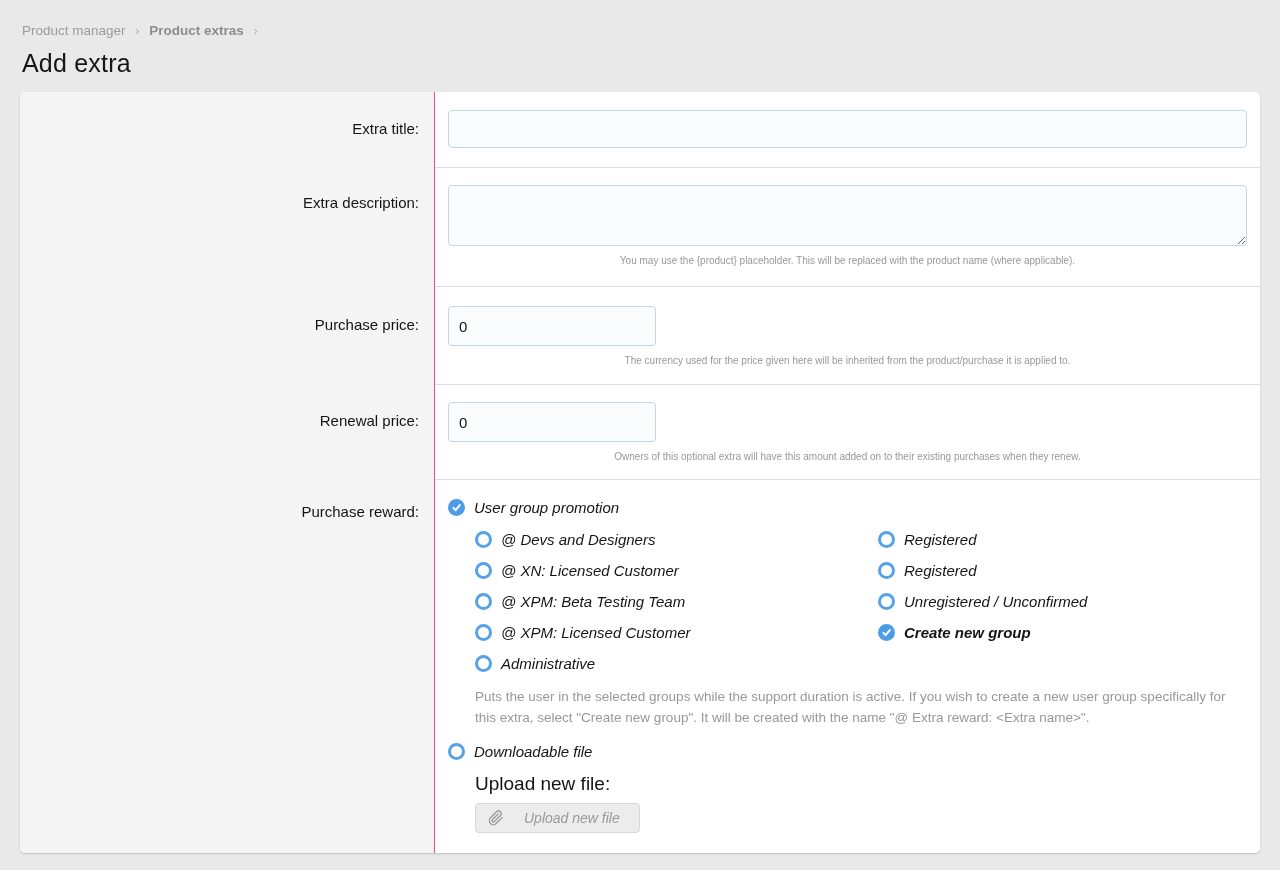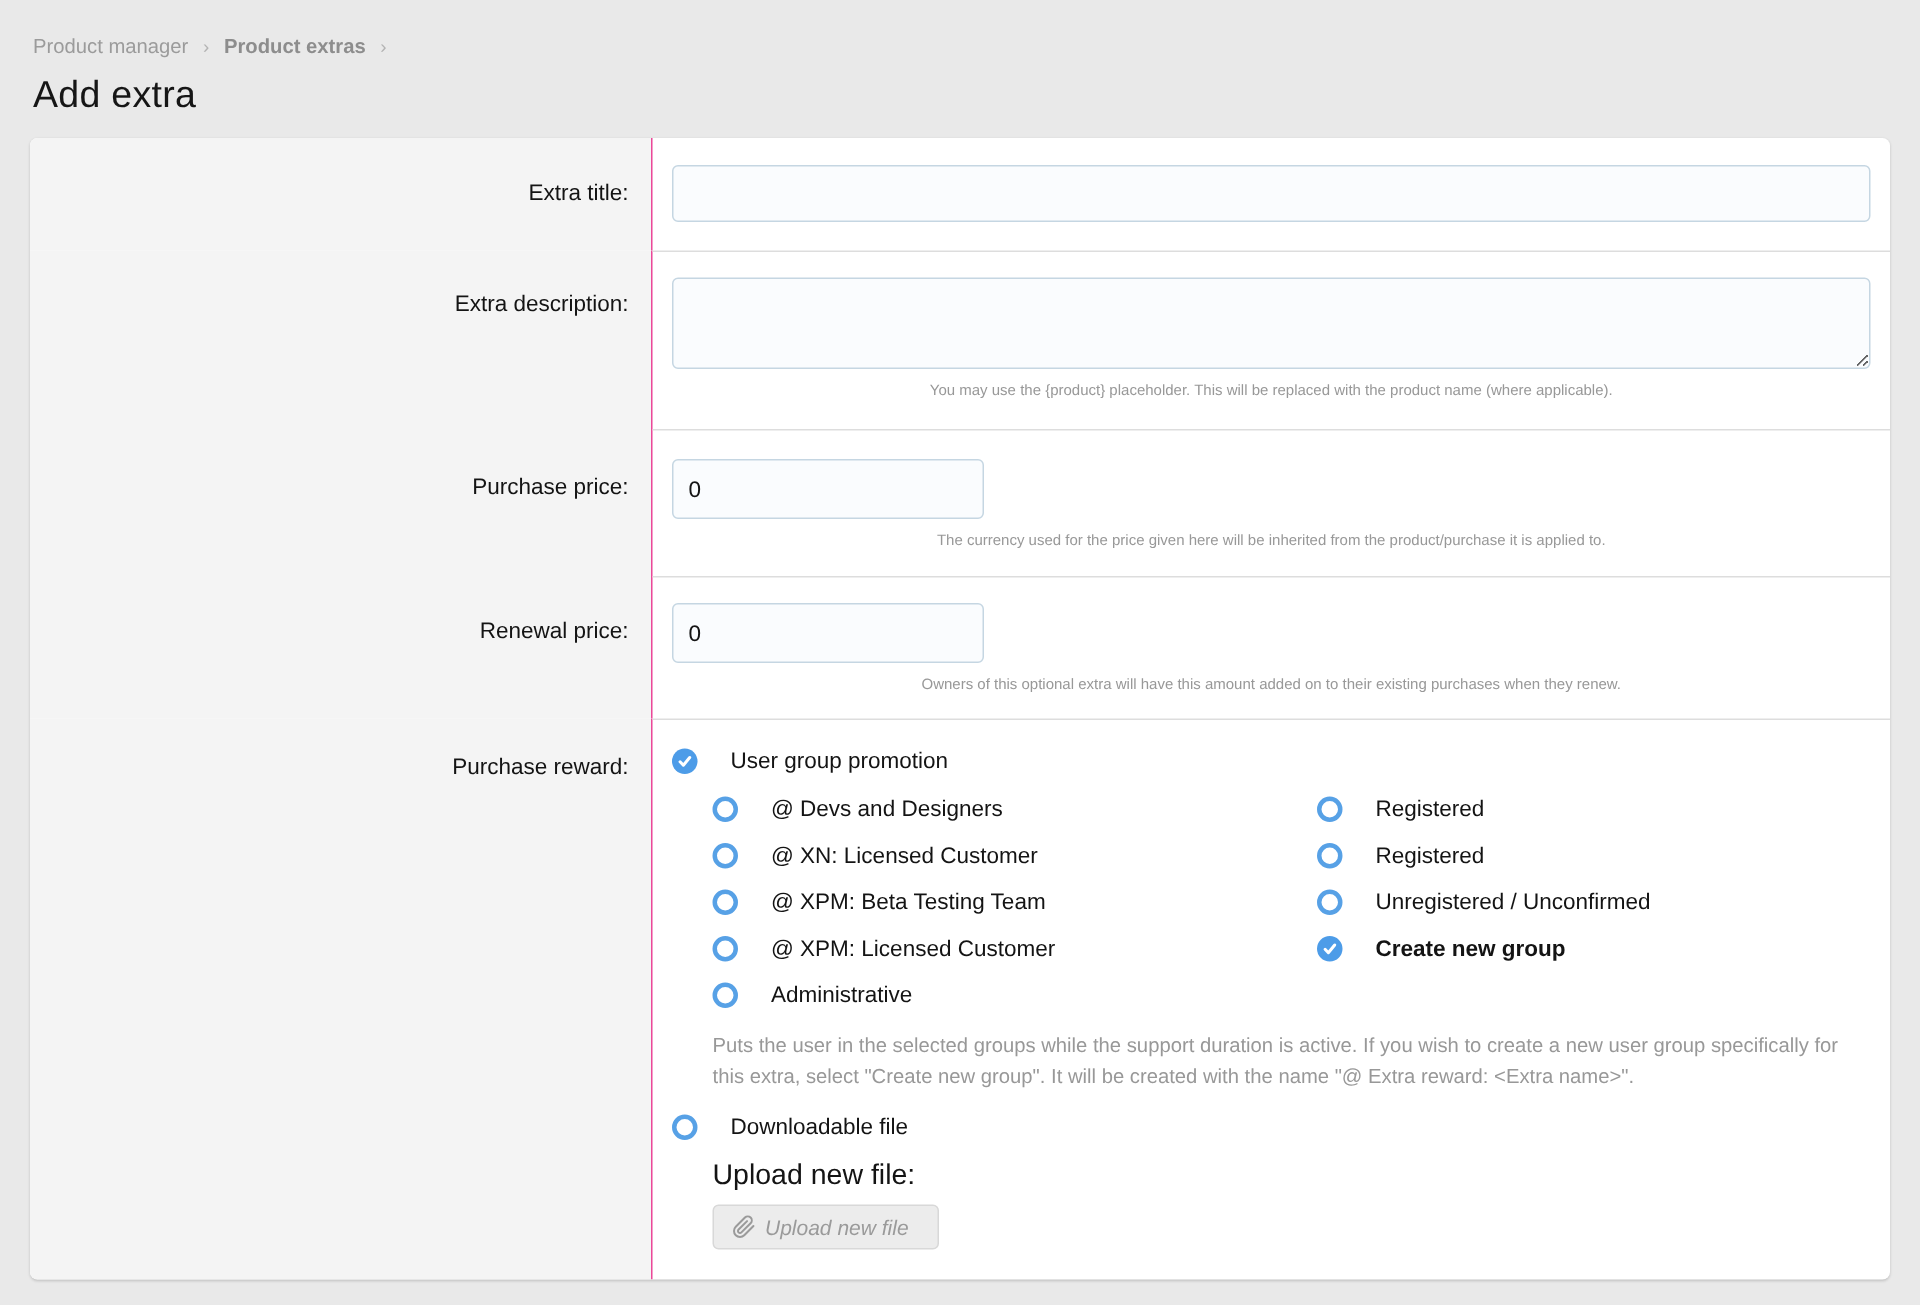--- a/index.html
+++ b/index.html
@@ -57,35 +57,35 @@
     background: #fafcfe;
     font-family: inherit; font-size: 15px; color: #141414;
     outline: none;
   }
   .text-input { height: 38px; padding: 0 10px; }
   .text-input.small { width: 208px; height: 40px; }
   .textarea-input { height: 61px; padding: 6px 10px; resize: vertical; display: block; }
   .help { margin: 8px 0 0; font-size: 10px; color: #989898; line-height: 1.4; text-align: center; }
 
   
-  .radio-line { display: flex; align-items: center; gap: 22px; font-size: 15px; color: #141414; height: 22px; cursor: pointer; }
+  .radio-line { display: flex; align-items: center; gap: 9px; font-size: 15px; color: #141414; height: 22px; cursor: pointer; font-style: italic; }
   .radio { width: 17px; height: 17px; border-radius: 50%; flex: none; }
   .radio.unchecked { border: 3px solid #57a1e6; background: #fff; }
   .radio.checked { background: #4d9ce8; display: flex; align-items: center; justify-content: center; }
   .bold-label { font-weight: bold; }
 
   .group-options { display: flex; margin: 10px 0 2px 27px; }
   .go-col1 { width: 403px; min-width: 403px; }
   .go-col .radio-line { margin-bottom: 9px; }
   .groups-help { margin: 4px 0 10px 27px; max-width: 758px; font-size: 13.5px; color: #989898; line-height: 1.55; }
   .downloadable-line { margin-top: 12px; }
   .upload-section { margin: 10px 0 0 27px; }
   .upload-label { font-size: 19px; color: #141414; margin-bottom: 8px; }
   .upload-btn {
-    display: inline-flex; align-items: center; gap: 6px;
+    display: inline-flex; align-items: center; gap: 20px;
     background: #ececec; border: 1px solid #d8d8d8; border-radius: 4px;
     height: 30px; padding: 0 19px 0 12px;
     font-family: inherit; font-size: 14px; font-style: italic; color: #9a9a9a;
     cursor: pointer;
   }
   .upload-btn svg { flex: none; }
 </style>
 </head>
 <body>
 

